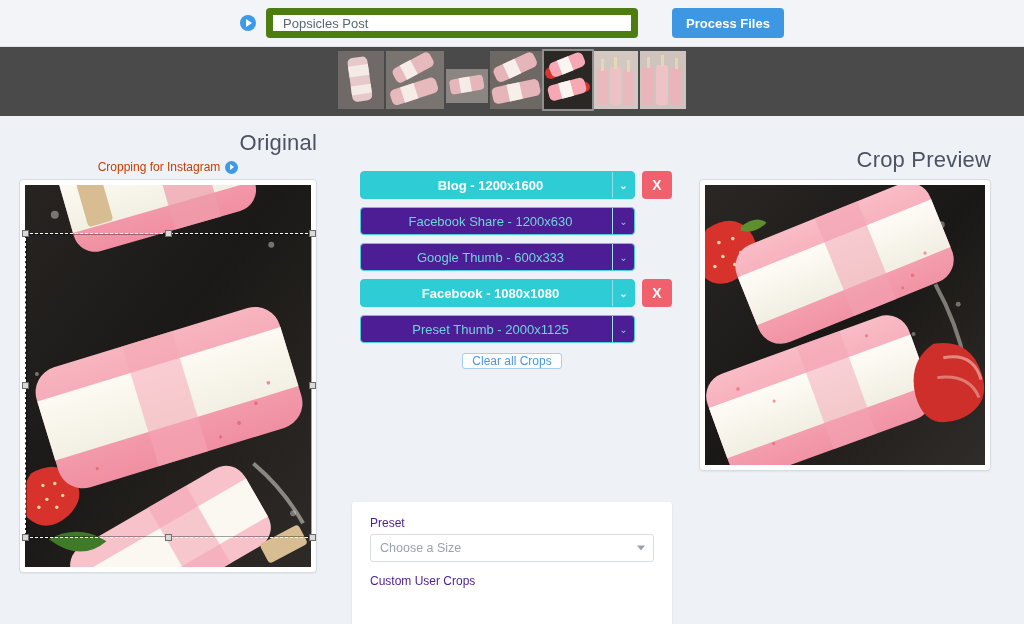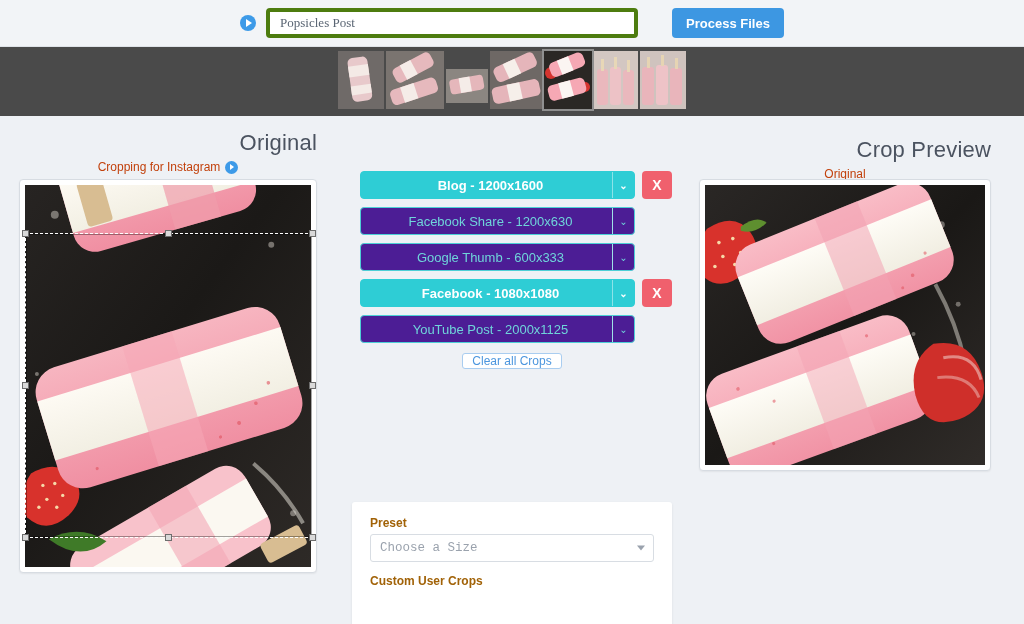--- a/index.html
+++ b/index.html
@@ -29,24 +29,24 @@
   }
   .play-icon::after {
     content: ""; position: absolute;
     left: 6px; top: 4px;
     border-left: 6px solid #fff;
     border-top: 4px solid transparent;
     border-bottom: 4px solid transparent;
   }
   .title-input {
     width: 372px; height: 30px;
-    border: 4px solid #4d7c0f; border-radius: 4px;
+    border: 7px solid #4d7c0f; border-radius: 4px;
     background: #fff; padding: 0 10px;
     font-size: 13px; color: #5a6573;
-    font-family: Liberation Serif, serif;
+    font-family: Liberation Sans, sans-serif;
     outline: none;
   }
   .process-btn {
     margin-left: 24px;
     height: 30px; padding: 0 14px;
     background: #3d97e2; border: none; border-radius: 4px;
     color: #fff; font-size: 13px; font-weight: bold;
     font-family: "Liberation Sans", sans-serif;
     cursor: pointer;
   }
@@ -173,26 +173,26 @@
   }
   .addcard h3 {
     margin: 0 0 10px 0; padding: 0 0 12px 0;
     font-size: 14px; font-weight: normal; letter-spacing: .4px;
     color: #6fc9e8;
     border-bottom: 1px solid #eef0f3;
     display: flex; align-items: center; gap: 6px;
   }
   .addcard h3 .play-icon { width: 13px; height: 13px; }
   .addcard h3 .play-icon::after { left: 5px; top: 3.5px; border-left-width: 4.5px; border-top-width: 3px; border-bottom-width: 3px; }
-  .lbl { font-size: 12px; color: #a16207; margin-bottom: 4px; font-weight: bold; }
+  .lbl { font-size: 12px; color: #4c1d95; margin-bottom: 4px; }
   .select-box {
     position: relative; width: 100%; height: 28px;
     border: 1px solid #d8dde3; border-radius: 3px; background: #fff;
     display: flex; align-items: center; padding: 0 22px 0 9px;
-    font-size: 12.5px; color: #9aa2ad; cursor: pointer; margin-bottom: 12px; font-family: Liberation Mono, monospace;
+    font-size: 12.5px; color: #9aa2ad; cursor: pointer; margin-bottom: 12px;
   }
   .select-box .sel-caret {
     position: absolute; right: 8px; top: 50%; transform: translateY(-50%);
     width: 0; height: 0;
     border-left: 4px solid transparent; border-right: 4px solid transparent;
     border-top: 5px solid #9aa2ad;
   }
 </style>
 </head>
 <body>
@@ -431,21 +431,21 @@
     <div class="crop-row">
       <div class="crop-btn active">
         <span>Facebook - 1080x1080</span>
         <span class="caret">⌄</span>
       </div>
       <button class="x-btn">X</button>
     </div>
 
     <div class="crop-row">
       <div class="crop-btn">
-        <span>YouTube Post - 2000x1125</span>
+        <span>Preset Thumb - 2000x1125</span>
         <span class="caret">⌄</span>
       </div>
       <div class="x-spacer"></div>
     </div>
 
     <div class="clear-wrap">
       <button class="clear-btn">Clear all Crops</button>
     </div>
   </div>
 
@@ -454,21 +454,21 @@
     <div class="lbl">Preset</div>
     <div class="select-box">
       <span>Choose a Size</span>
       <span class="sel-caret"></span>
     </div>
 
     <div class="lbl">Custom User Crops</div>
 
   </div>
 
-  <div class="col-head" style="position:absolute;left:699px;top:7px;width:292px">
+  <div class="col-head" style="position:absolute;left:699px;top:17px;width:292px">
     <div class="col-title">Crop Preview</div>
     <div class="col-sub">
       <span>Original</span>
     </div>
   </div>
 
   <div class="prev-wrap">
     <svg class="prev-img" viewBox="0 0 282 282" preserveAspectRatio="none">
       <defs>
         <linearGradient id="slate2" x1="0" y1="0" x2="1" y2="1">

